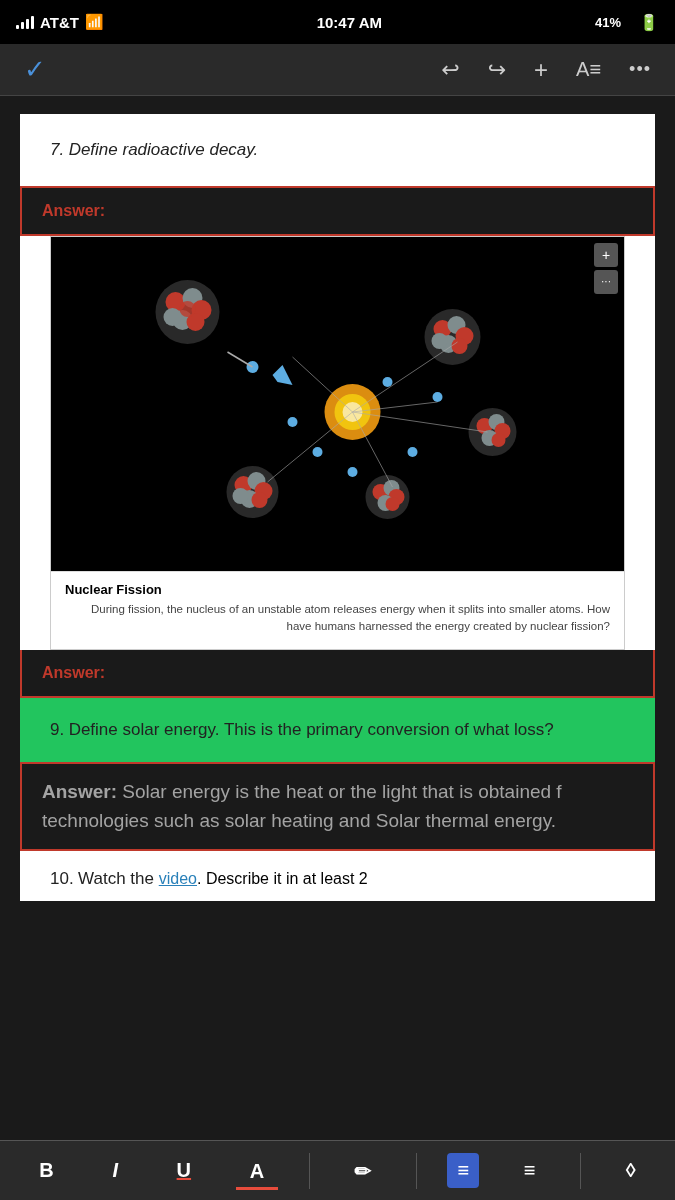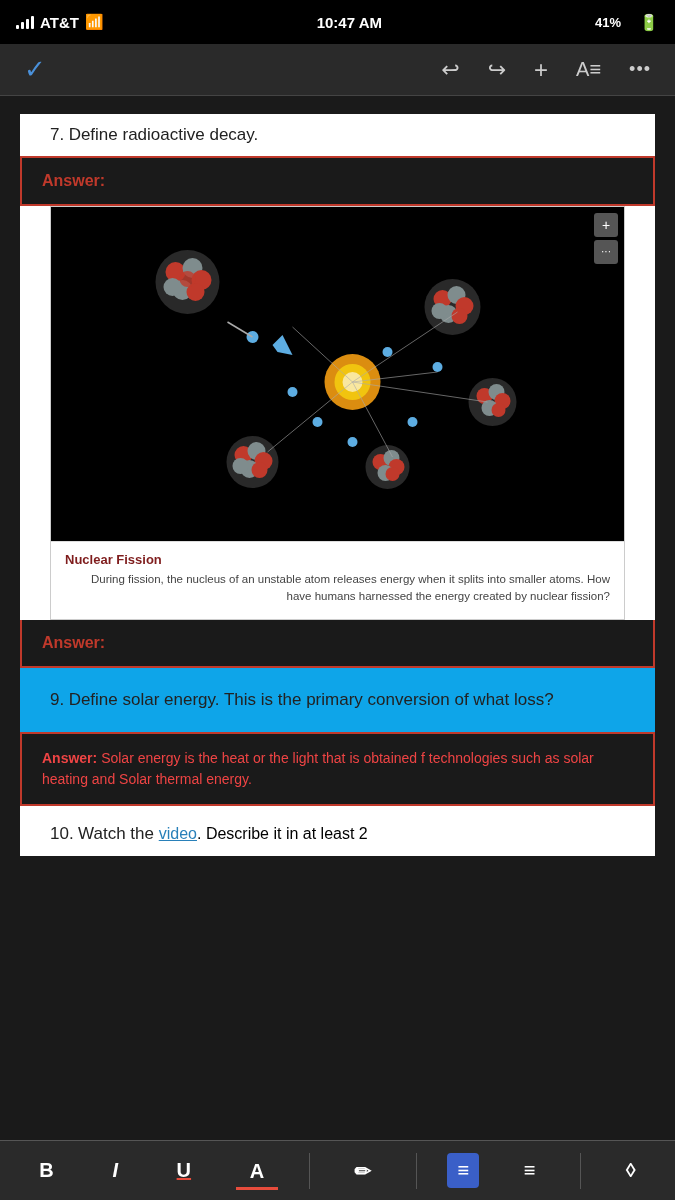--- a/index.html
+++ b/index.html
@@ -48,21 +48,22 @@
       background: #1a1a1a;
       padding: 0;
       height: calc(1200px - 44px - 52px - 60px);
       overflow-y: auto;
     }
 
     
     .question-block {
       background: #fff;
       margin: 18px 20px 0 20px;
-      padding: 9px 30px;
+      padding: 24px 30px;
+      font-style: italic;
     }
     .question-text {
       font-size: 17px;
       color: #222;
       font-weight: 400;
       line-height: 1.4;
     }
     .question-number {
       font-size: 17px;
       color: #222;
@@ -132,21 +133,21 @@
       padding: 20px 10px 10px 10px;
     }
 
     .fission-caption {
       background: #fff;
       padding: 10px 14px 14px 14px;
       border-top: 1px solid #ddd;
     }
     .caption-title {
       font-size: 13px;
-      color: #7f1d1d;
+      color: #000000;
       font-weight: 600;
       margin-bottom: 4px;
     }
     .caption-text {
       font-size: 11.5px;
       color: #444;
       line-height: 1.5;
       text-align: right;
     }
 
@@ -154,35 +155,35 @@
     .answer-box2 {
       margin: 0 20px;
       background: #1a1a1a;
       border: 2px solid #c0392b;
       border-top: none;
       padding: 14px 20px;
     }
 
     
     .question9-block {
-      background: #0ea5e9;
+      background: #22c55e;
       margin: 0 20px;
       padding: 20px 30px;
     }
 
     
     .answer9-filled {
       margin: 0 20px;
       background: #1a1a1a;
       border: 2px solid #c0392b;
       padding: 14px 20px;
     }
     .answer9-text {
-      color: #ef4444;
-      font-size: 14px;
+      color: #a3a3a3;
+      font-size: 19px;
       line-height: 1.5;
     }
 
     
     .question10-block {
       background: #ffffff;
       margin: 0 20px;
       padding: 16px 30px 10px 30px;
     }
 

